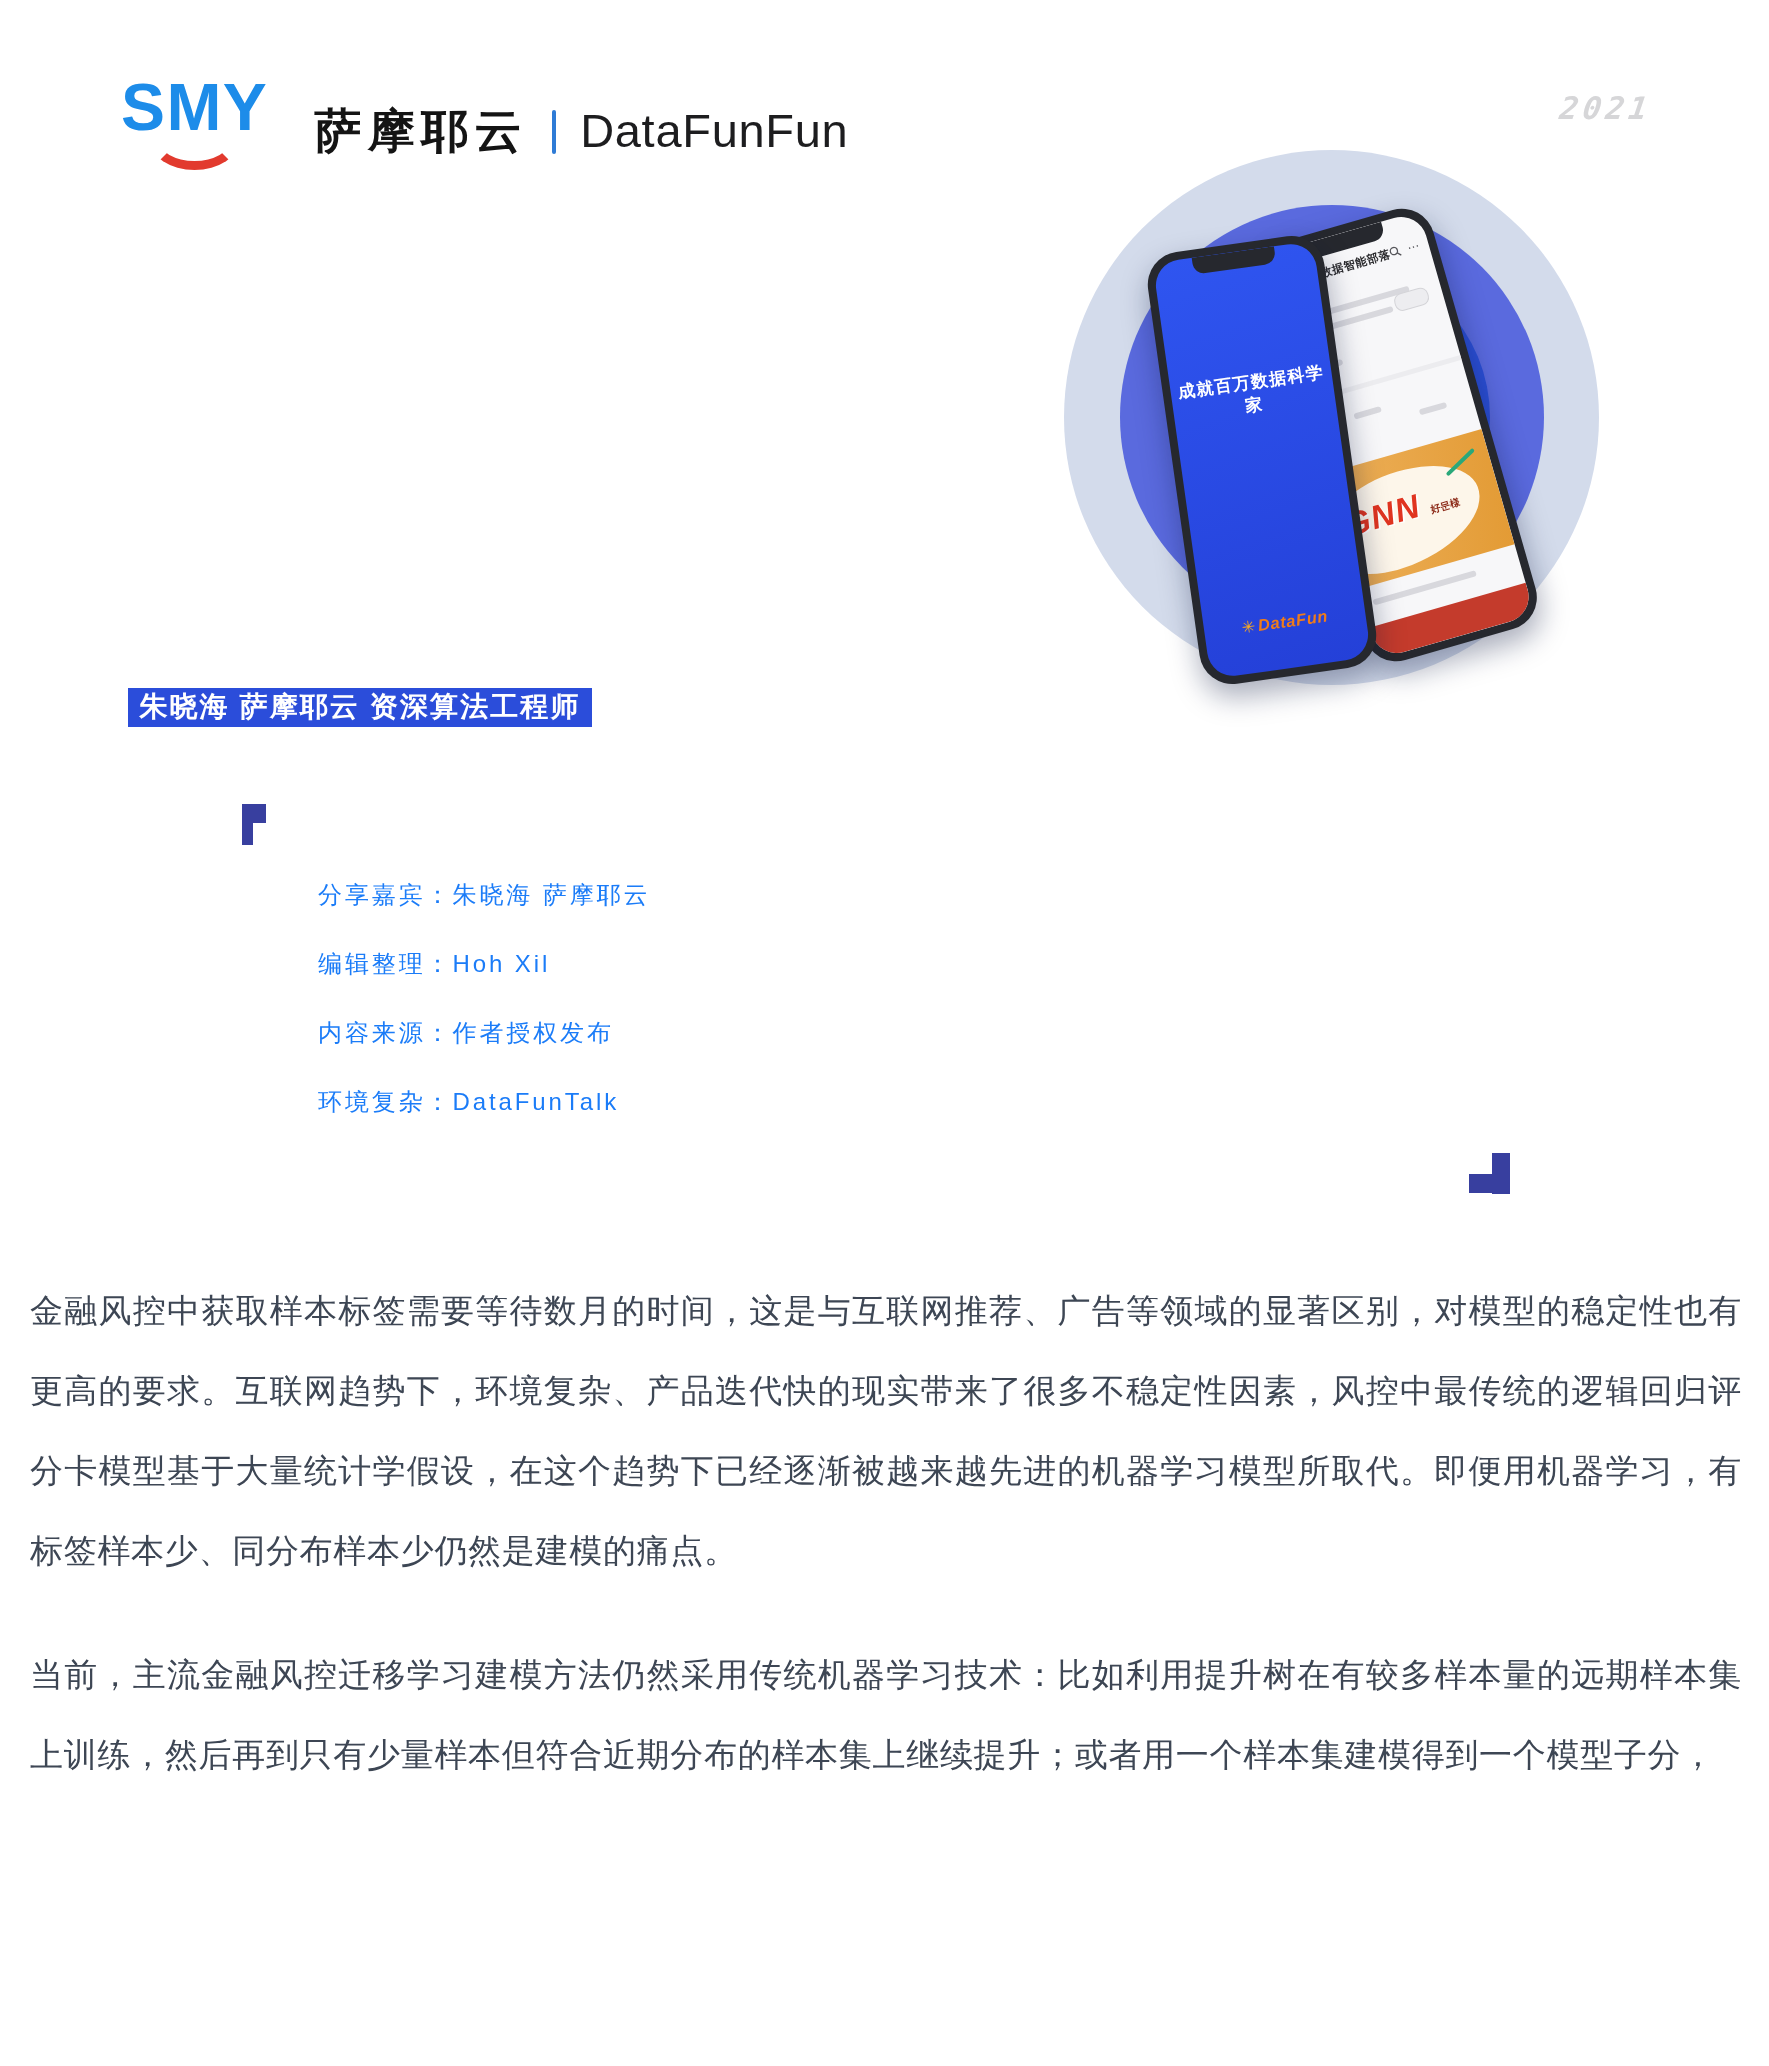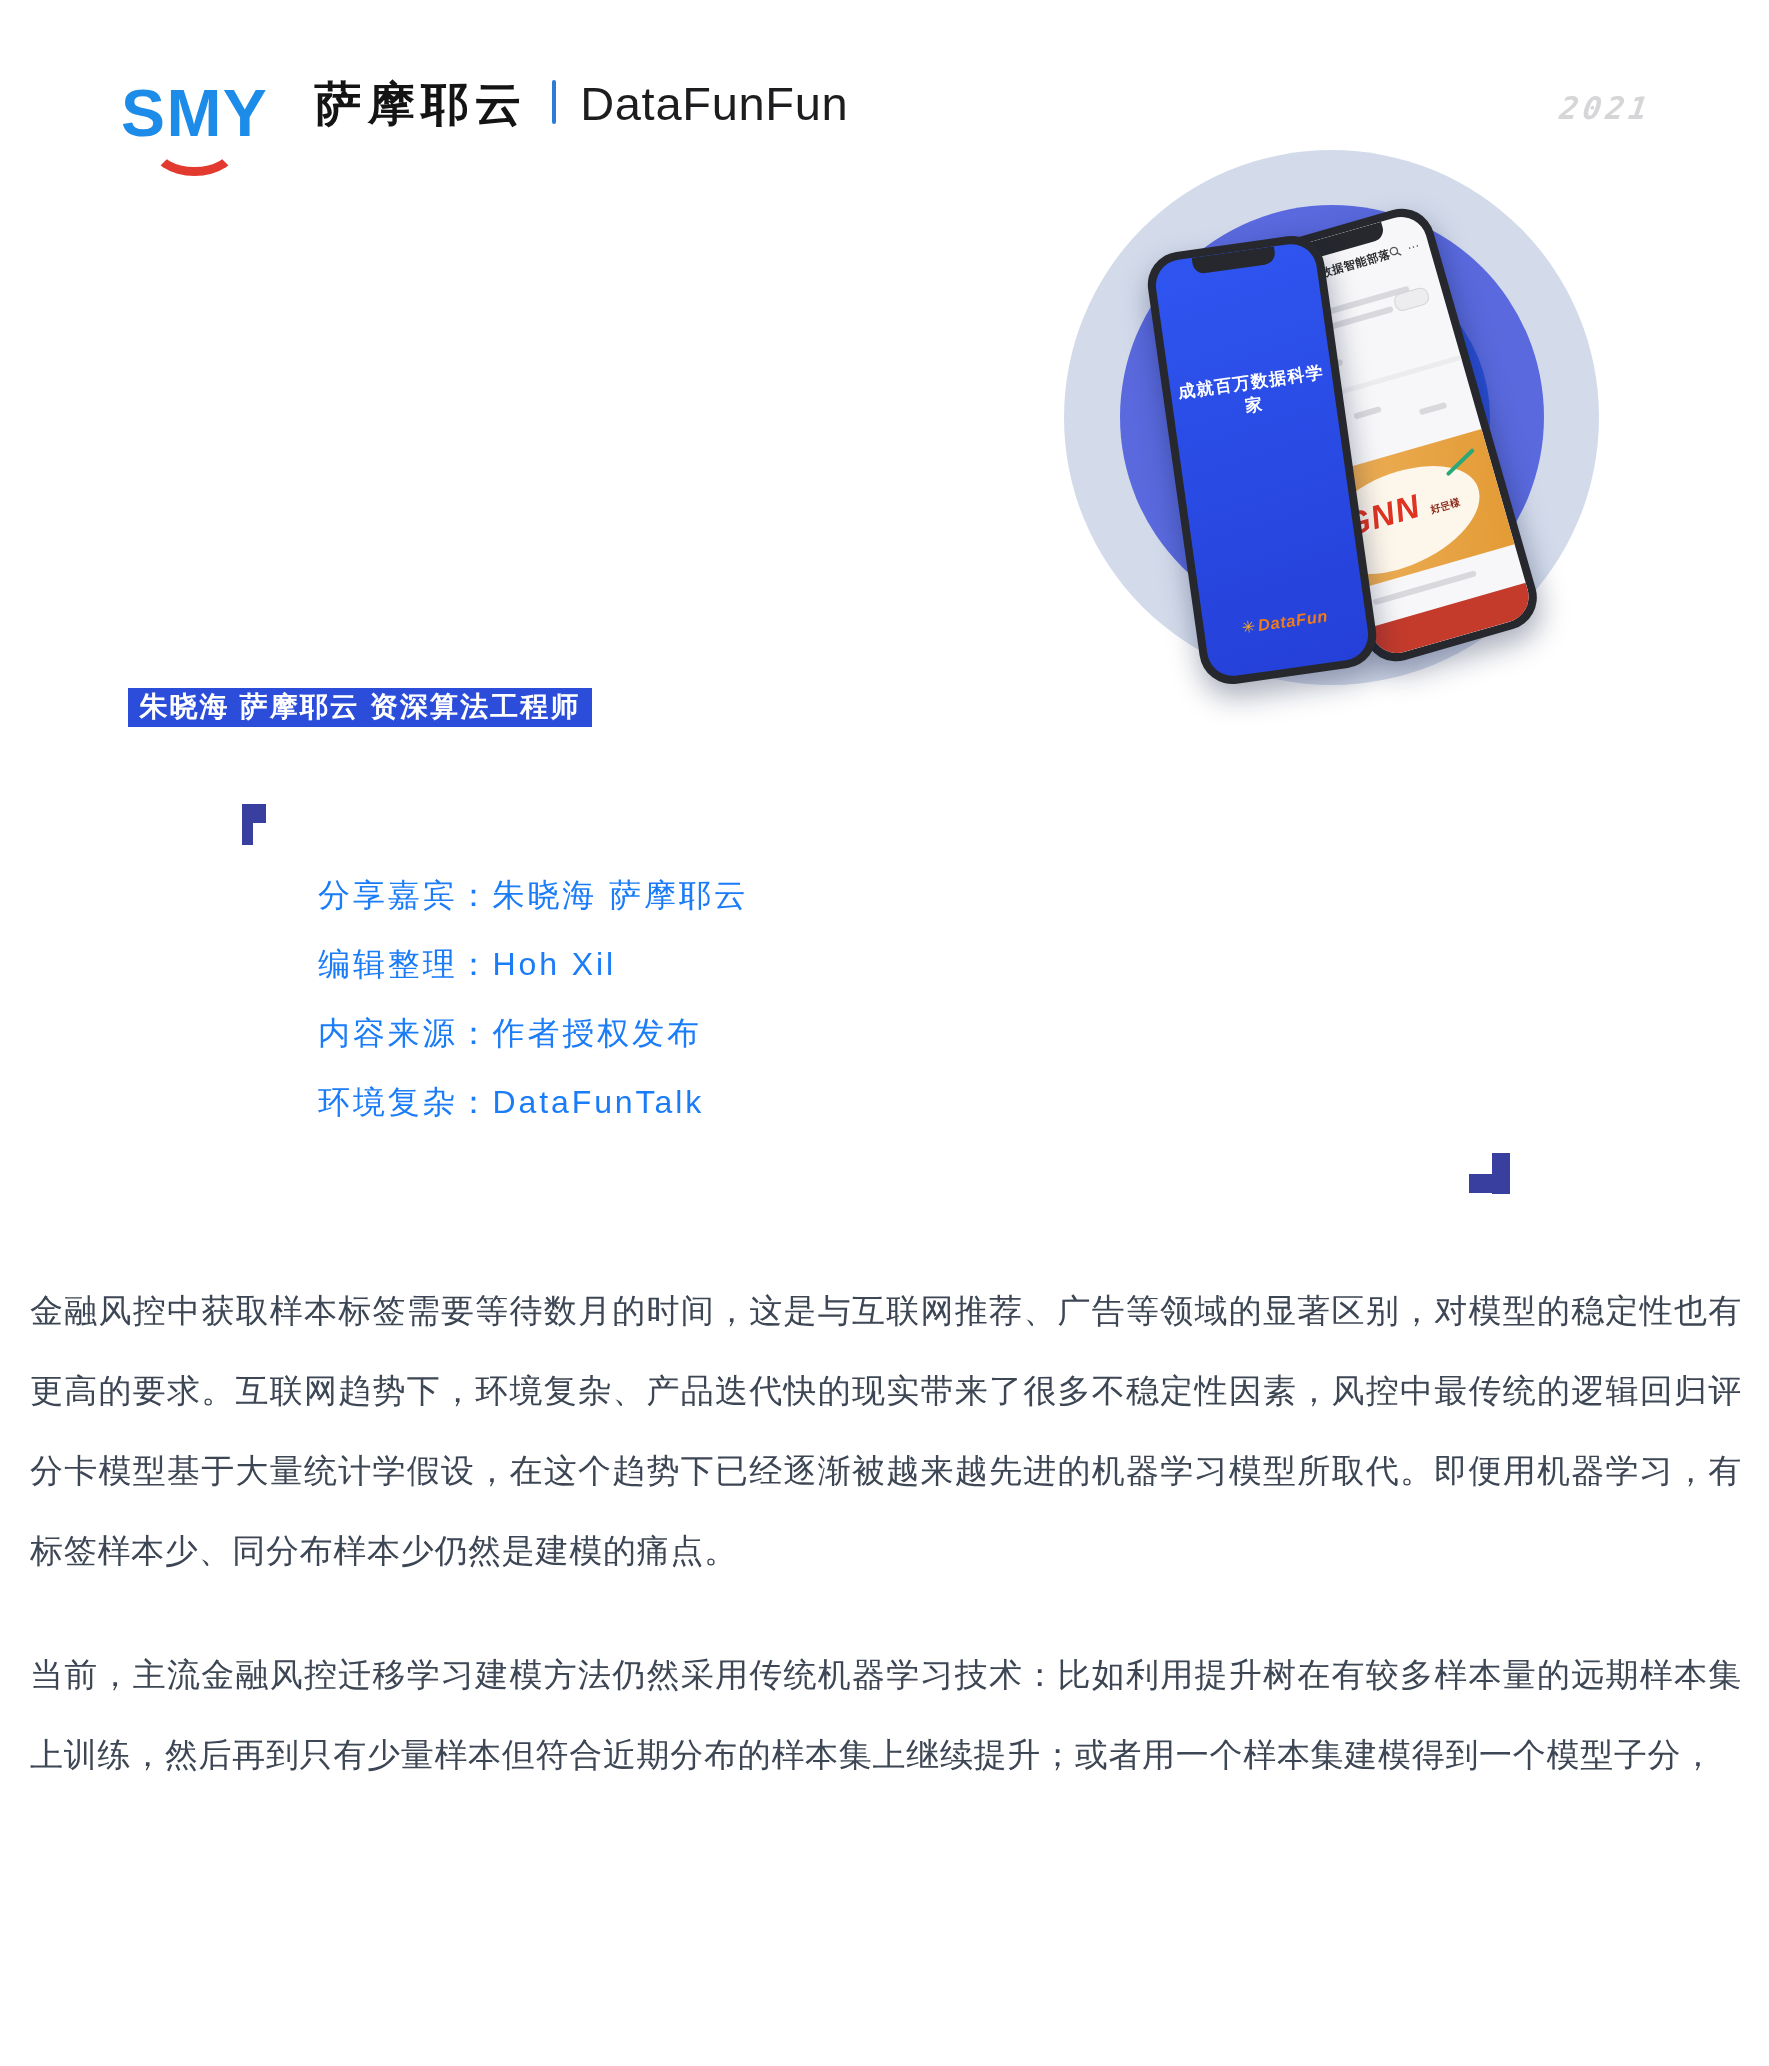--- a/index.html
+++ b/index.html
@@ -2,21 +2,21 @@
 <html style="font-size:11.4px"><head>
 <meta charset="utf-8">
 <style>
   html,body{margin:0;padding:0;background:#fff;}
   .page{
     position:relative; width:1770px; height:2066px; background:#fff;
     font-family:"Liberation Sans","DejaVu Sans",sans-serif; overflow:hidden;
     outline:0.7px solid #ececec;
   }
   
-  .brand{position:absolute; left:121px; top:80px; display:flex; align-items:flex-start; height:74px;}
+  .brand{position:absolute; left:121px; top:80px; display:flex; align-items:flex-end; height:74px;}
   .smy-wrap{position:relative; padding-bottom:14.3px;}
   .smy{font-size:66px; font-weight:800; color:#1d8ce9; line-height:1; letter-spacing:1.4px;}
   .smile{position:absolute; left:28.6px; top:37px; width:71px; height:41px;
          border:9.3px solid transparent; border-bottom-color:#e23a2e; border-radius:50%;}
   .brand-cn{font-size:47px; font-weight:700; color:#141414; margin-left:46px; letter-spacing:6.4px; line-height:1;}
   .brand-sep{width:4.3px; height:44px; background:#2e7bd6; margin:0 24px; border-radius:2.1px;}
   .brand-en{font-size:47px; font-weight:400; color:#1d1d1f; letter-spacing:0.7px; line-height:1;}
   .year{position:absolute; left:1560px; top:90px; font-size:31px; font-weight:700; font-style:italic;
         color:#d6d6d8; letter-spacing:4.3px; transform:skewX(-8deg);
         font-family:"DejaVu Sans Mono",monospace;}
@@ -67,21 +67,21 @@
   
   .corner{position:absolute;}
   .corner i{position:absolute; background:#383f9f;}
   .corner-open{left:242px; top:804px; width:24px; height:41px;}
   .corner-open .v{left:0; top:0; width:10.7px; height:41px;}
   .corner-open .h{left:10.7px; top:0; width:13.6px; height:19px;}
   .corner-close{left:1469px; top:1153px; width:41px; height:41px;}
   .corner-close .v{left:23px; top:0; width:18px; height:41px;}
   .corner-close .h{left:0; top:21.4px; width:41px; height:19px;}
   .meta{position:absolute; left:318px; top:878px;}
-  .meta-line{height:34px; margin-bottom:35px; font-size:32px; line-height:34px;
+  .meta-line{height:34px; margin-bottom:35px; font-size:24px; line-height:34px;
              color:#1b7cf8; letter-spacing:2.9px; white-space:nowrap;}
   
   .article{position:absolute; left:30px; top:1271px; width:1712px;}
   .article p{margin:0 0 44px; font-size:33px; line-height:80px; color:#3d4654;
              letter-spacing:0.7px; text-align:justify;}
   .lead{color:#1788f8; font-weight:800;}
 </style>
 </head>
 <body>
 

